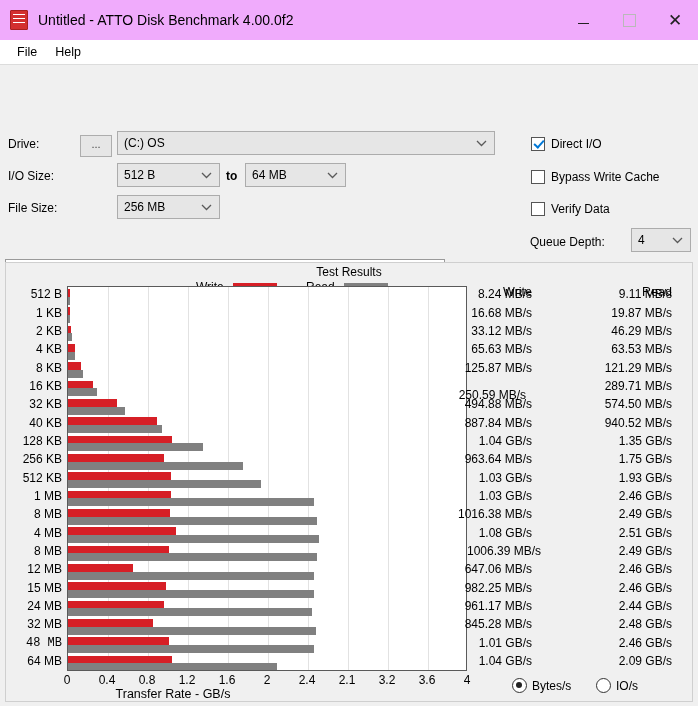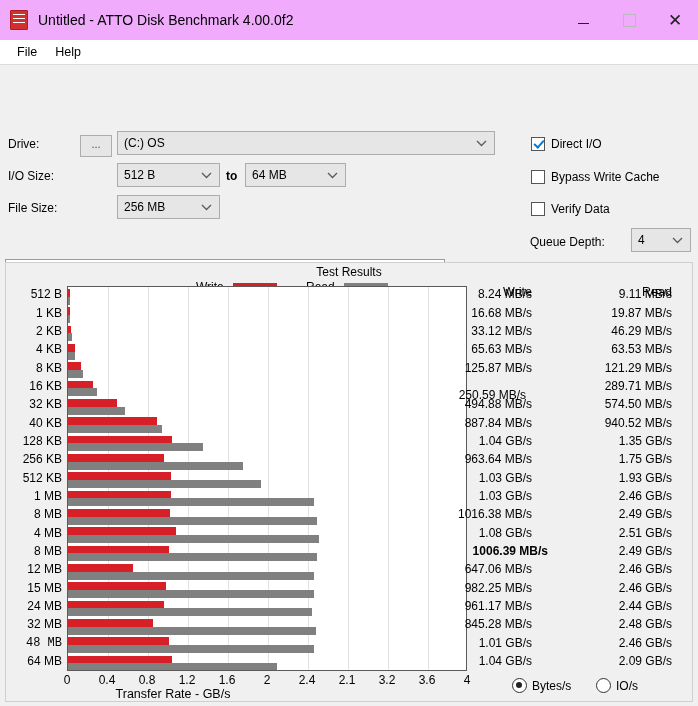--- a/index.html
+++ b/index.html
@@ -337,21 +337,21 @@
       <div class="tbl-val" style="right: 160px; width: 130px; top: 189.167px;">963.64 MB/s</div>
       <div class="tbl-val" style="right: 20px; width: 130px; top: 189.167px;">1.75 GB/s</div>
       <div class="tbl-val" style="right: 160px; width: 130px; top: 207.5px;">1.03 GB/s</div>
       <div class="tbl-val" style="right: 20px; width: 130px; top: 207.5px;">1.93 GB/s</div>
       <div class="tbl-val" style="right: 160px; width: 130px; top: 225.833px;">1.03 GB/s</div>
       <div class="tbl-val" style="right: 20px; width: 130px; top: 225.833px;">2.46 GB/s</div>
       <div class="tbl-val" style="right: 160px; width: 130px; top: 244.167px;">1016.38 MB/s</div>
       <div class="tbl-val" style="right: 20px; width: 130px; top: 244.167px;">2.49 GB/s</div>
       <div class="tbl-val" style="right: 160px; width: 130px; top: 262.5px;">1.08 GB/s</div>
       <div class="tbl-val" style="right: 20px; width: 130px; top: 262.5px;">2.51 GB/s</div>
-      <div class="tbl-val" style="right: 144px; width: 130px; top: 280.833px; font-weight: bold;">1006.39 MB/s</div>
+      <div class="tbl-val" style="right: 151px; width: 130px; top: 280.833px;">1006.39 MB/s</div>
       <div class="tbl-val" style="right: 20px; width: 130px; top: 280.833px;">2.49 GB/s</div>
       <div class="tbl-val" style="right: 160px; width: 130px; top: 299.167px;">647.06 MB/s</div>
       <div class="tbl-val" style="right: 20px; width: 130px; top: 299.167px;">2.46 GB/s</div>
       <div class="tbl-val" style="right: 160px; width: 130px; top: 317.5px;">982.25 MB/s</div>
       <div class="tbl-val" style="right: 20px; width: 130px; top: 317.5px;">2.46 GB/s</div>
       <div class="tbl-val" style="right: 160px; width: 130px; top: 335.833px;">961.17 MB/s</div>
       <div class="tbl-val" style="right: 20px; width: 130px; top: 335.833px;">2.44 GB/s</div>
       <div class="tbl-val" style="right: 160px; width: 130px; top: 354.167px;">845.28 MB/s</div>
       <div class="tbl-val" style="right: 20px; width: 130px; top: 354.167px;">2.48 GB/s</div>
       <div class="tbl-val" style="right: 160px; width: 130px; top: 372.5px;">1.01 GB/s</div>

